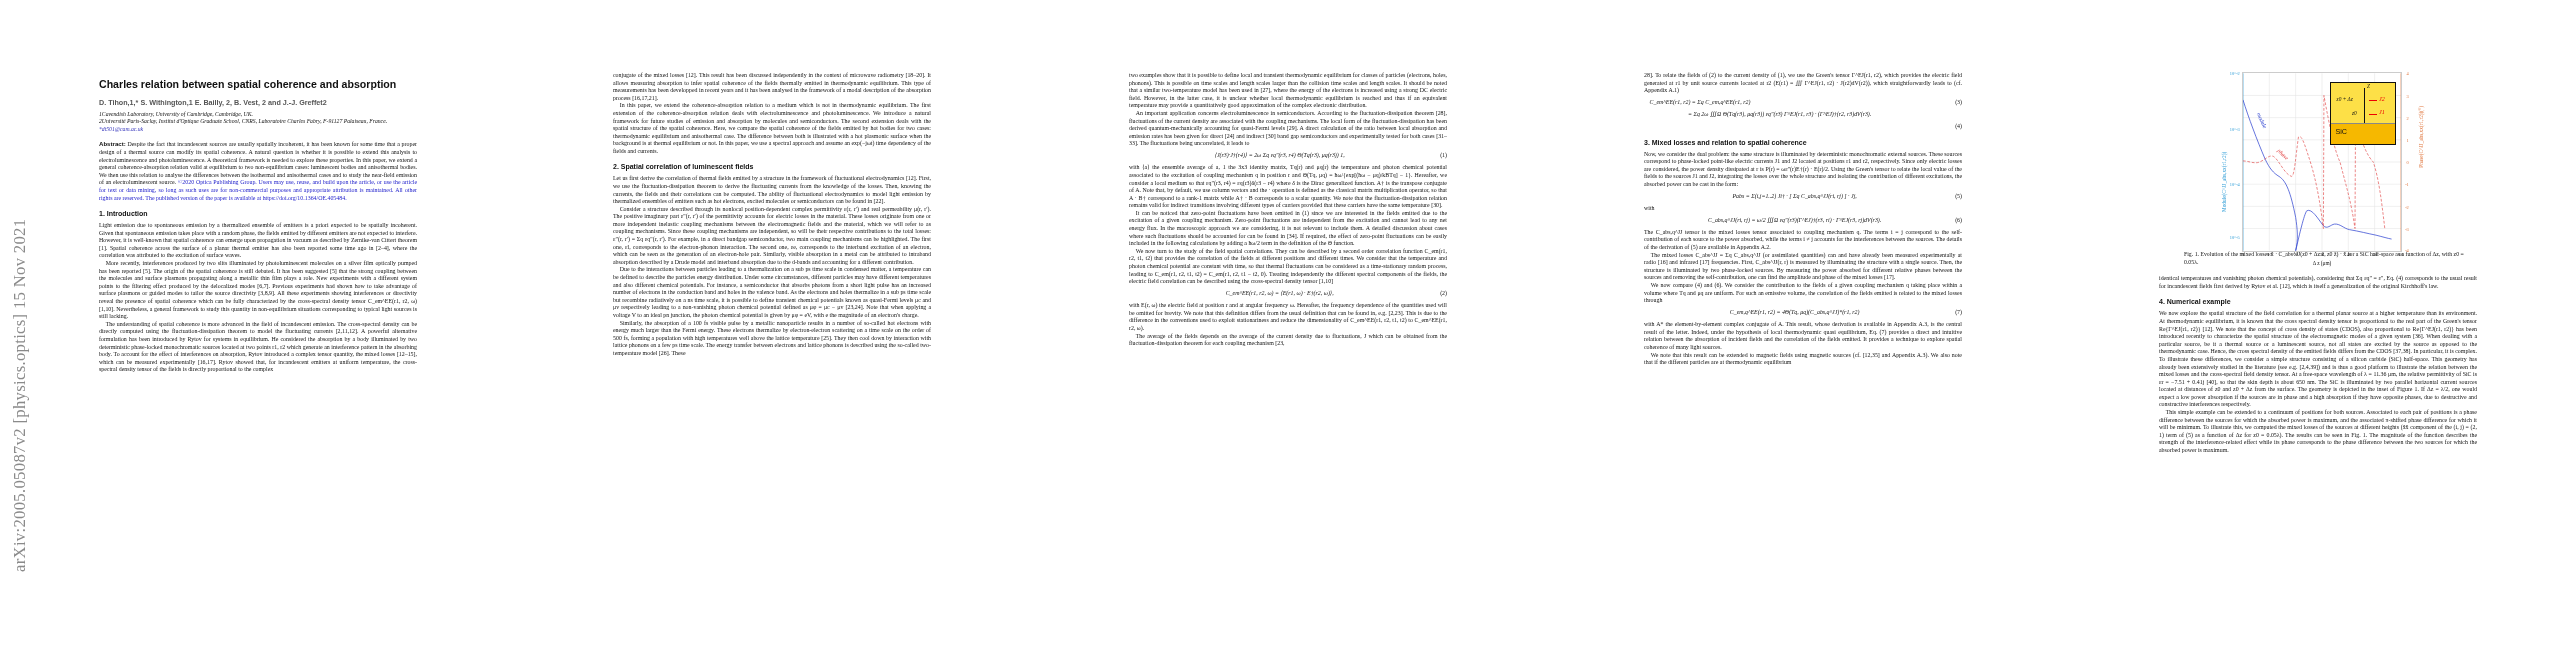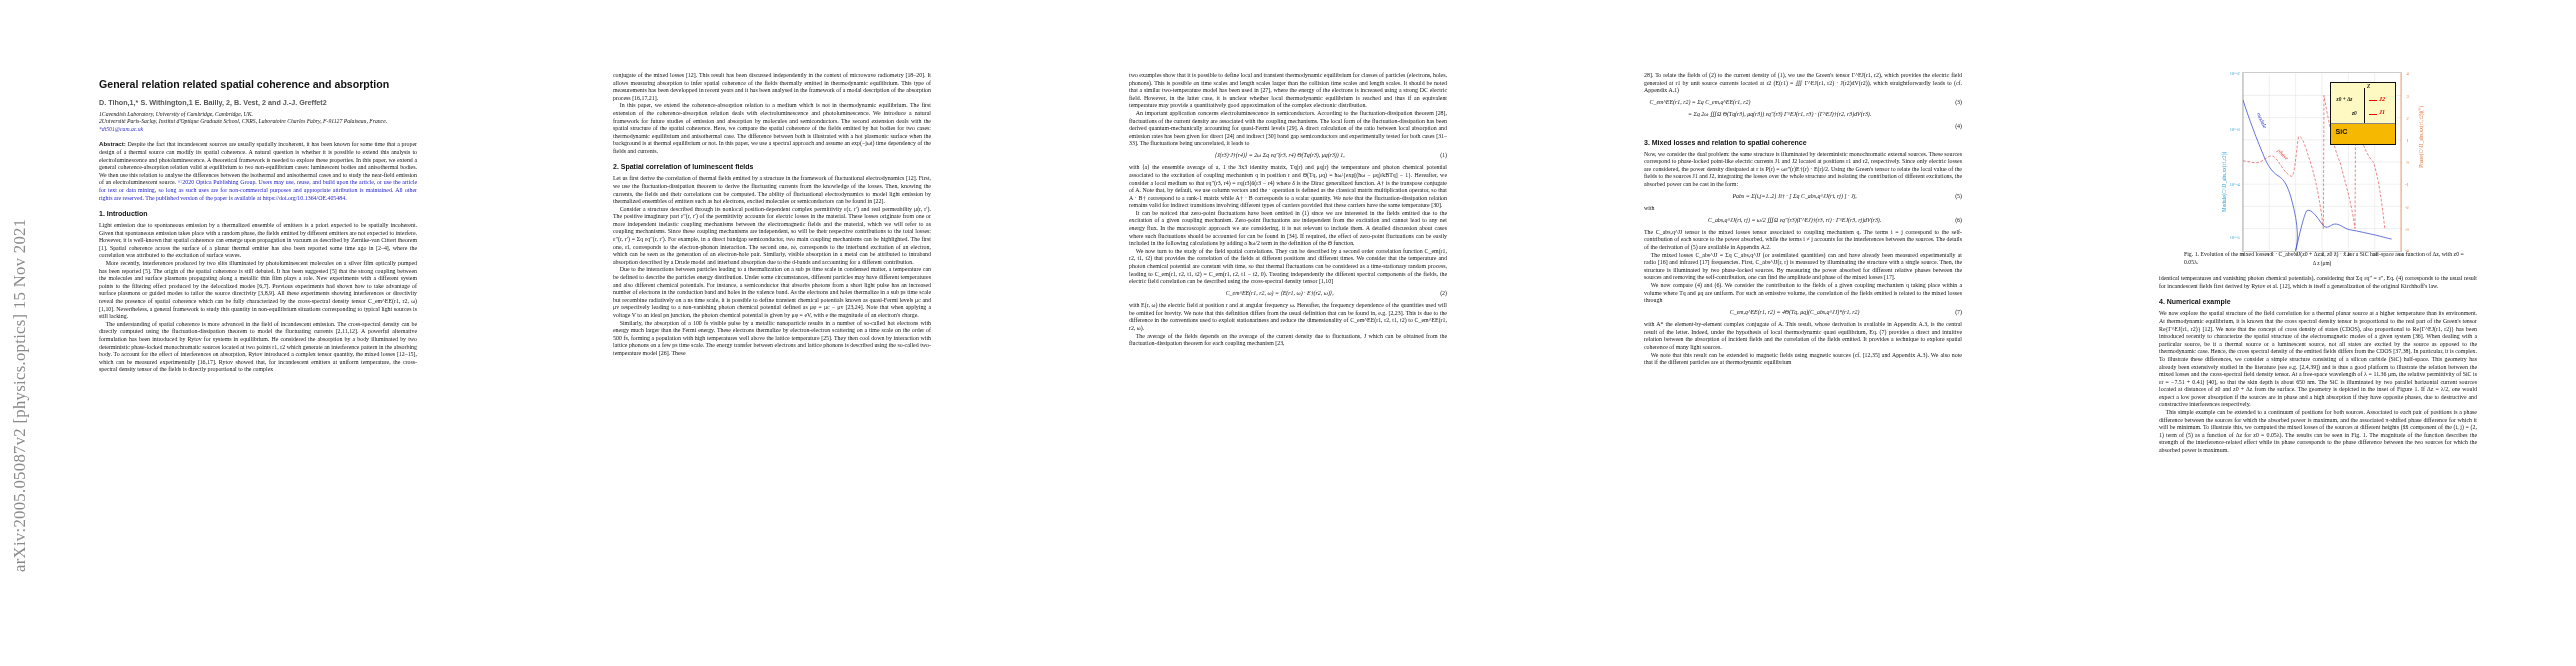--- a/index.html
+++ b/index.html
@@ -27,35 +27,35 @@
   
   .figure{position:relative;width:318px;height:167px;}
   .plot{position:absolute;left:83px;top:72px;width:158px;height:178px;border:0.6px solid #ccc;background:#fff;}
   .caption{font-size:5.8px;line-height:7.5px;margin:4.4px 0 9px 25px;text-align:left;}
   .ylab-left{position:absolute;left:-29px;top:83px;transform:rotate(-90deg);transform-origin:left top;color:#2a9bd6;font-size:5.3px;white-space:nowrap;}
   .ylab-right{position:absolute;right:-29px;top:22px;transform:rotate(-90deg);transform-origin:right top;color:#e0743a;font-size:5.3px;white-space:nowrap;}
   .tick-l{position:absolute;left:-13.3px;color:#2a9bd6;font-size:4.4px;}
   .tick-r{position:absolute;right:-7.8px;color:#e0743a;font-size:4.4px;}
   .tick-x{position:absolute;bottom:-7.8px;font-size:4.4px;transform:translateX(-50%);}
   .xlab{position:absolute;bottom:-16.7px;left:50%;transform:translateX(-50%);font-size:5.3px;white-space:nowrap;}
-  .inset{position:absolute;left:87px;top:9.4px;width:64px;height:61px;border:1.1px solid #111;background:#fef9c3;font-weight:bold;}
+  .inset{position:absolute;left:87px;top:9.4px;width:64px;height:61px;border:1.1px solid #111;background:#fde047;}
   .inset .sic{position:absolute;left:0;right:0;bottom:0;height:21px;background:#f6b800;border-top:1.1px solid #888;font-family:"Liberation Sans",sans-serif;font-size:7.2px;padding:3.3px 0 0 4.4px;box-sizing:border-box;}
   .inset .zaxis{position:absolute;left:33px;top:4.4px;height:37px;border-left:0.6px solid #111;}
   .inset .lbl{position:absolute;font-size:5.3px;font-style:italic;}
   .inset .arrow{position:absolute;height:1.1px;background:#e00;width:7.8px;}
   .inset .j{position:absolute;font-size:6.1px;font-style:italic;color:#e00;}
   .curve-label{position:absolute;font-size:5.6px;font-style:italic;}
 </style>
 </head>
 <body>
 
 <div class="arxiv-stamp">arXiv:2005.05087v2  [physics.optics]  15 Nov 2021</div>
 
 <div class="page p1">
-  <div class="title">General relation related spatial coherence and absorption</div>
+  <div class="title">Charles relation between spatial coherence and absorption</div>
   <div class="authors">D. Tihon,1,* S. Withington,1 E. Bailly, 2, B. Vest, 2 and J.-J. Greffet2</div>
   <div class="affil">1Cavendish Laboratory, University of Cambridge, Cambridge, UK.</div>
   <div class="affil">2Université Paris-Saclay, Institut d'Optique Graduate School, CNRS, Laboratoire Charles Fabry, F-91127 Palaiseau, France.</div>
   <div class="affil email">*dt501@cam.ac.uk</div>
   <div class="abstract">
     <b>Abstract:</b>
     <span>Despite the fact that incandescent sources are usually spatially incoherent, it has been known for some time that a proper design of a thermal source can modify its spatial coherence. A natural question is whether it is possible to extend this analysis to electroluminescence and photoluminescence. A theoretical framework is needed to explore these properties. In this paper, we extend a general coherence-absorption relation valid at equilibrium to two non-equilibrium cases: luminescent bodies and anisothermal bodies. We then use this relation to analyse the differences between the isothermal and anisothermal cases and to study the near-field emission of an electroluminescent source.</span>
     <span class="blue">©2020 Optica Publishing Group. Users may use, reuse, and build upon the article, or use the article for text or data mining, so long as such uses are for non-commercial purposes and appropriate attribution is maintained. All other rights are reserved. The published version of the paper is available at https://doi.org/10.1364/OE.405484.</span>
   </div>
   <h2>1.   Introduction</h2>

